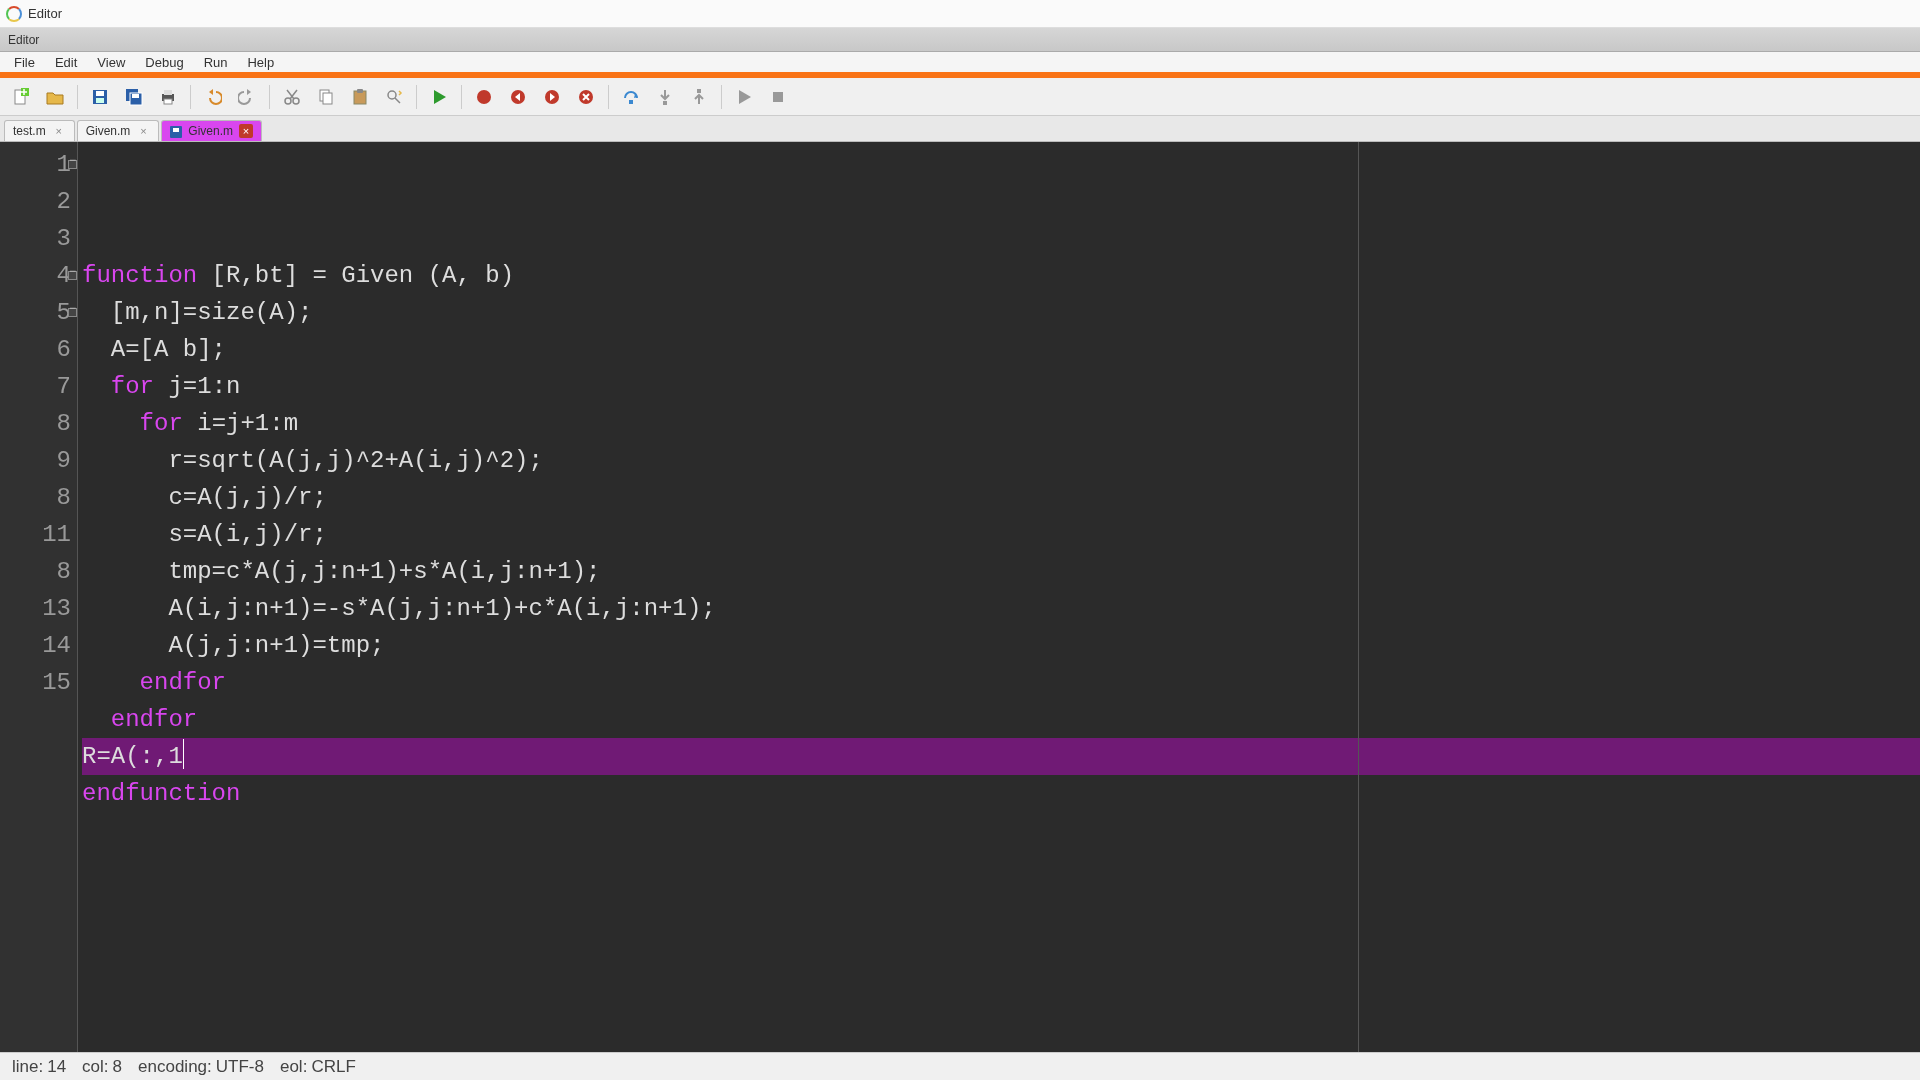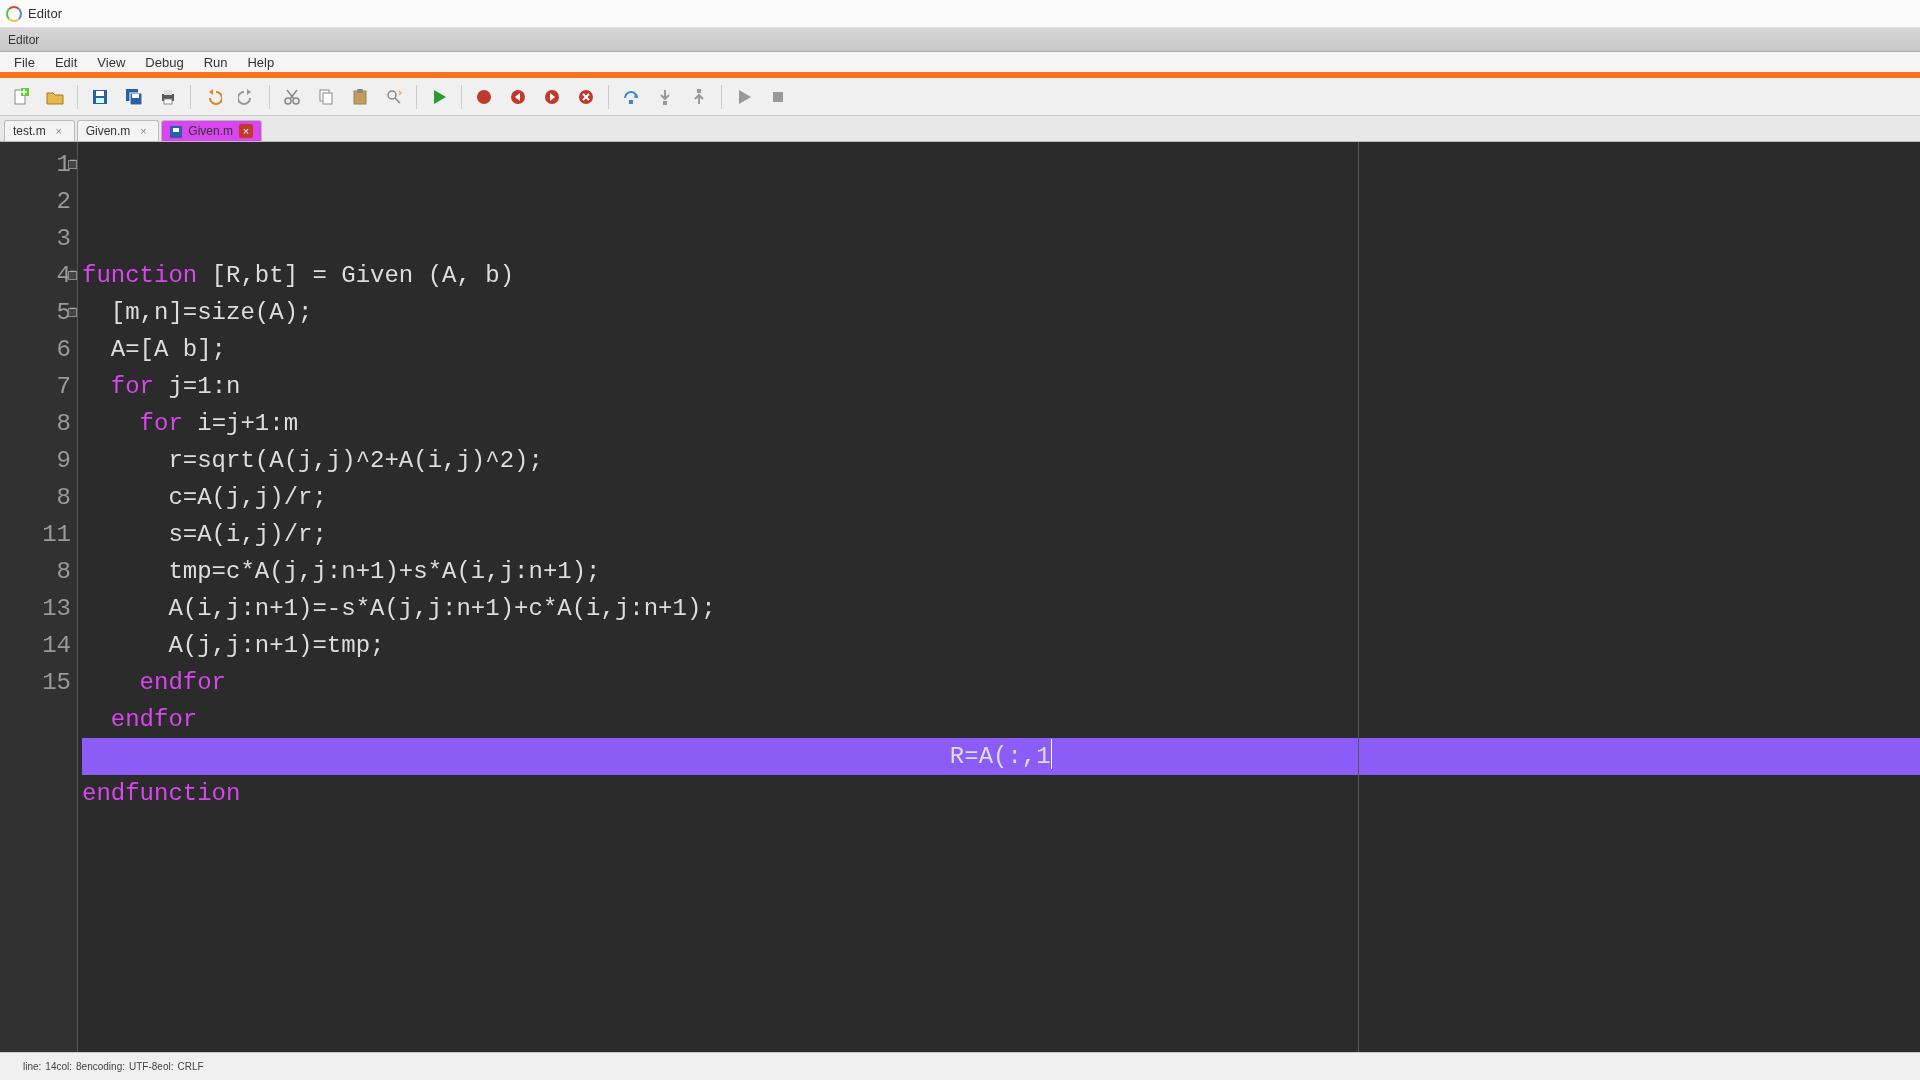--- a/index.html
+++ b/index.html
@@ -172,22 +172,21 @@
   }
   .code {
     flex: 1;
     padding: 4px 0 0 4px;
     color: #ddd;
     white-space: pre;
     position: relative;
   }
   .code .line { height: 37px; }
   .code .line.current {
-    background: #8b5cf6;
-    text-align: center;
+    background: #701a75;
   }
   .kw { color: #d946ef; }
   .op { color: #ddd; }
   .ruler {
     position: absolute;
     left: 1280px;
     top: 0; bottom: 0;
     width: 1px;
     background: #555;
   }
@@ -200,22 +199,23 @@
   }
   @keyframes blink { 50% {opacity:0;} }
 
   
   .status-bar {
     height: 28px;
     background: #f0f0f0;
     border-top: 1px solid #ccc;
     display: flex;
     align-items: center;
-    padding: 0 23px;
-    font-size: 10px;
+    padding: 0 12px;
+    gap: 16px;
+    font-size: 17px;
     color: #444;
   }
   .status-cell { display:flex; gap:4px; }
 </style>
 </head>
 <body>
 
 <div class="title-bar">
   <div class="app-icon"></div>
   <div class="title-bar-text">Editor</div>

